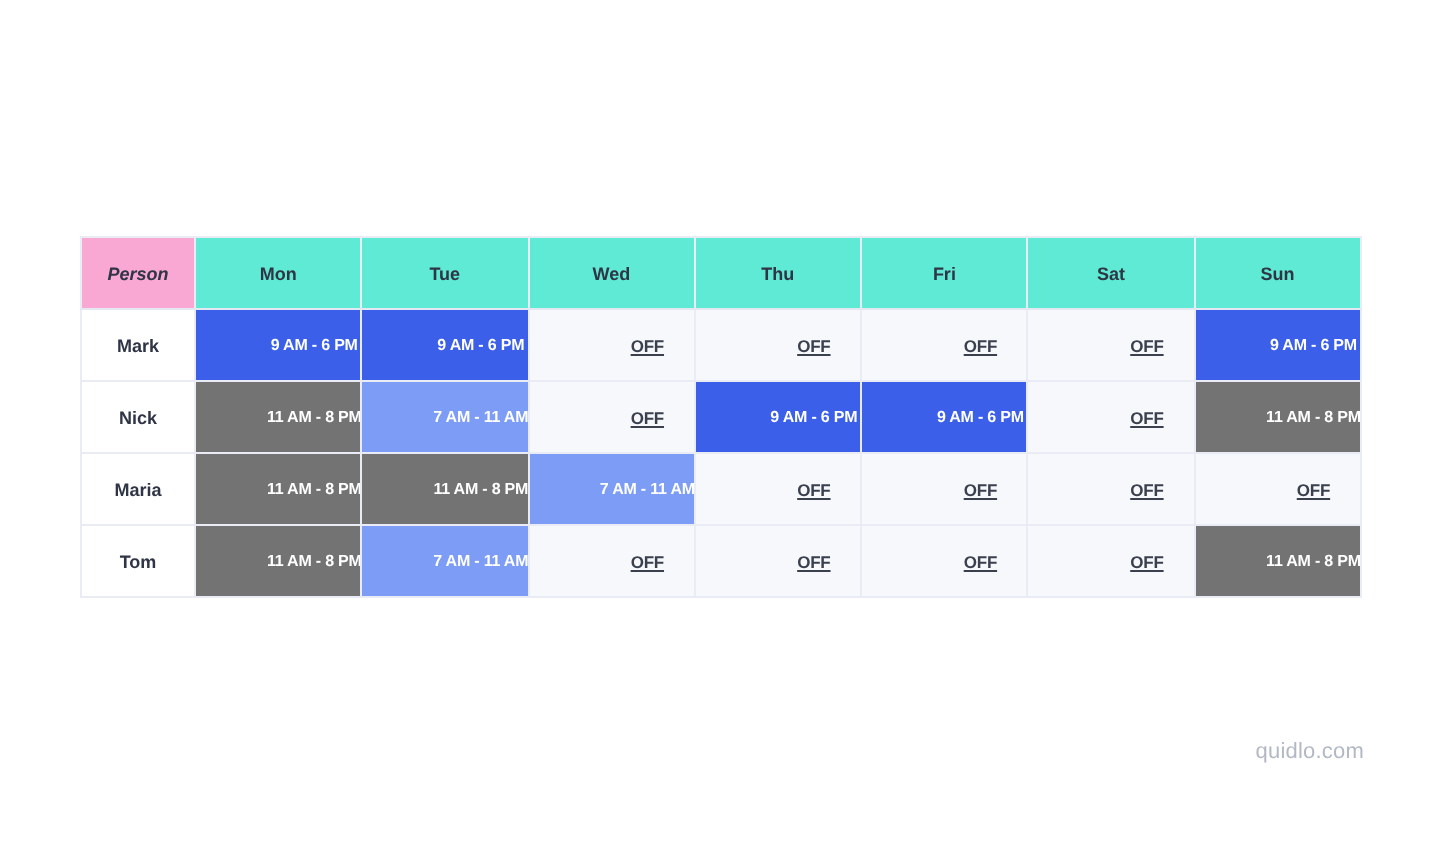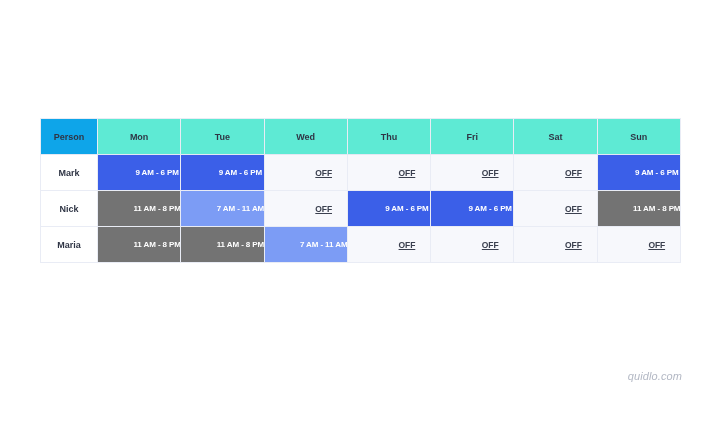--- a/index.html
+++ b/index.html
@@ -62,21 +62,22 @@
 
   .schedule-table thead th {
     background: #5eead4;
     font-size: 9px;
     font-weight: bold;
     color: #2f3545;
     border-bottom: 1px solid #e4e8f3;
   }
 
   .schedule-table th.person-head {
-    background: #0ea5e9;
+    background: #f9a8d4;
+    font-style: italic;
   }
 
   .schedule-table td.person-cell {
     background: #ffffff;
     font-size: 9px;
     font-weight: bold;
     color: #2f3545;
   }
 
   
@@ -122,21 +123,20 @@
   }
 
   .footer-brand {
     position: absolute;
     right: 38px;
     top: 370px;
     font-size: 11px;
     color: #b3b8c4;
     font-weight: normal;
     letter-spacing: 0.1px;
-    font-style: italic;
   }
 </style>
 </head>
 <body>
 
 <div class="page">
 
 
   <table class="schedule-table">
     <colgroup>
@@ -227,18 +227,42 @@
           <td class="shift-off">
             <div class="cell-inner">OFF</div>
           </td>
           <td class="shift-off">
             <div class="cell-inner">OFF</div>
           </td>
           <td class="shift-off">
             <div class="cell-inner">OFF</div>
           </td>
         </tr>
+        <tr>
+          <td class="person-cell">Tom</td>
+          <td class="shift-dark">
+            <div class="cell-inner">11 AM - 8 PM</div>
+          </td>
+          <td class="shift-light">
+            <div class="cell-inner">7 AM - 11 AM</div>
+          </td>
+          <td class="shift-off">
+            <div class="cell-inner">OFF</div>
+          </td>
+          <td class="shift-off">
+            <div class="cell-inner">OFF</div>
+          </td>
+          <td class="shift-off">
+            <div class="cell-inner">OFF</div>
+          </td>
+          <td class="shift-off">
+            <div class="cell-inner">OFF</div>
+          </td>
+          <td class="shift-dark">
+            <div class="cell-inner">11 AM - 8 PM</div>
+          </td>
+        </tr>
       </tbody>
   </table>
 
   <div class="footer-brand">quidlo.com</div>
 
 </div>
 
 </body></html>

